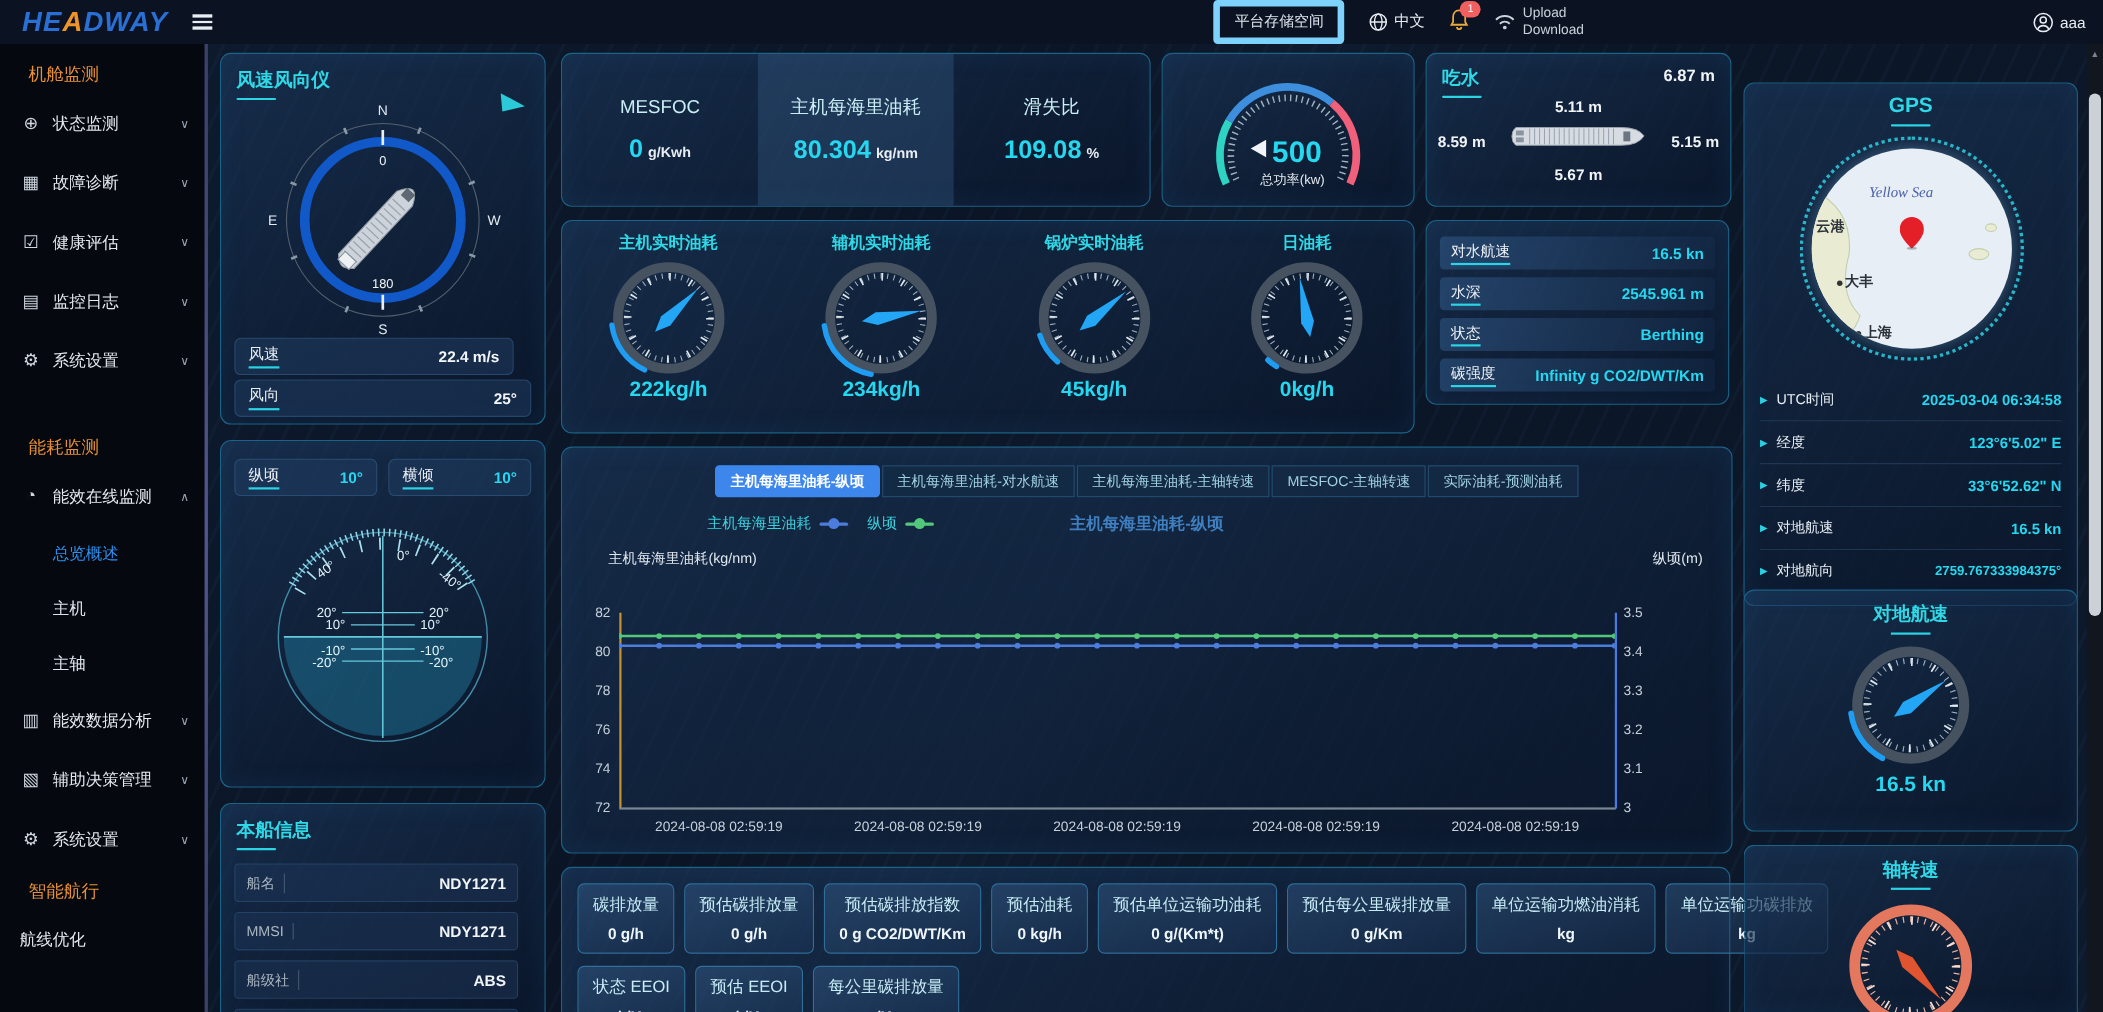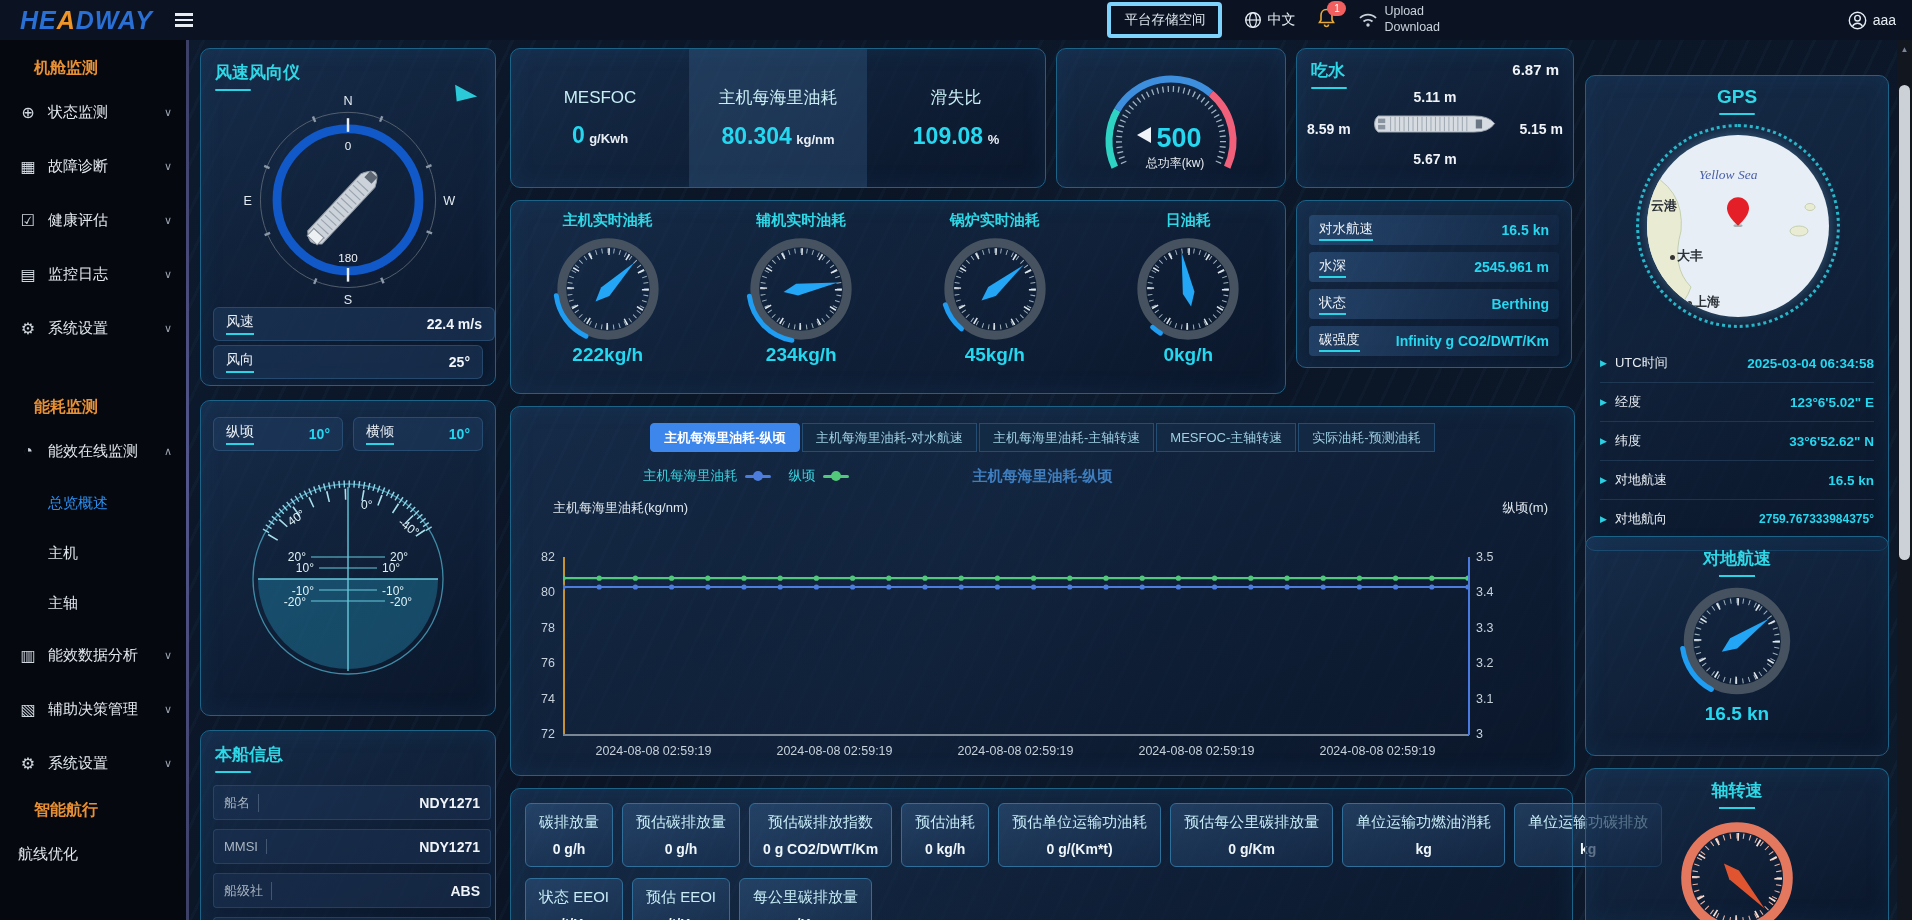--- a/index.html
+++ b/index.html
@@ -10,30 +10,30 @@
     linear-gradient(115deg, transparent 42%, rgba(70,120,180,.07) 52%, transparent 62%);
     pointer-events:none;}
   
   #header{position:absolute;left:0;top:0;width:1912px;height:40px;background:#0b1322;display:flex;align-items:center;z-index:5;}
   .logo{font-style:italic;font-weight:bold;font-size:25px;letter-spacing:1px;margin-left:20px;}
   .logo .b{color:#2a6fd4;} .logo .o{color:#ef9узнать{}}
   .logo .o{color:#ef9428;}
   .hamb{margin-left:22px;display:flex;flex-direction:column;gap:3px;cursor:pointer;}
   .hamb i{display:block;width:18px;height:2.5px;background:#e8edf3;}
   .hdr-group{position:absolute;right:472px;top:0;height:40px;display:flex;align-items:center;gap:22px;}
-  .storage-btn{border:4px solid #7dd3fc;border-radius:4px;color:#dfe6ee;font-size:13.5px;padding:5px 13px;background:transparent;cursor:pointer;}
+  .storage-btn{border:6px solid #7dd3fc;border-radius:4px;color:#dfe6ee;font-size:13.5px;padding:5px 13px;background:transparent;cursor:pointer;}
   .lang{display:flex;align-items:center;gap:5px;color:#e6ecf2;font-size:14px;}
   .bell-wrap{position:relative;}
   .badge{position:absolute;top:-7px;right:-10px;background:#f25f5f;color:#fff;font-size:10px;border-radius:8px;min-width:15px;height:15px;line-height:15px;text-align:center;padding:0 2px;}
   .updown{display:flex;align-items:center;gap:6px;color:#c9d2dc;font-size:12.5px;line-height:1.25;}
   .user{position:absolute;right:16px;top:0;height:40px;display:flex;align-items:center;gap:6px;color:#e6ecf2;font-size:14px;}
   
   #sidebar{position:absolute;left:0;top:40px;width:186px;height:880px;background:#05080f;z-index:4;}
   #sb-divider{position:absolute;left:186px;top:40px;width:3px;height:880px;background:linear-gradient(#3c3f66,#53568c,#3c3f66);z-index:4;}
-  .sb-section{color:#e89035;font-weight:bold;font-size:16px;padding:18px 0 6px 10px;margin-left:24px;}
+  .sb-section{color:#e89035;font-weight:normal;font-size:16px;padding:18px 0 6px 26px;}
   .sb-item{display:flex;align-items:center;height:54px;padding-left:18px;color:#e4e9ef;font-size:15px;cursor:pointer;position:relative;}
   .sb-item .ig{width:20px;margin-right:10px;color:#cfd6de;font-size:16px;text-align:center;}
   .sb-item .chev{position:absolute;right:14px;color:#9aa4b0;font-size:11px;}
   .sb-sub{height:50px;display:flex;align-items:center;padding-left:48px;font-size:15px;color:#dde3ea;cursor:pointer;}
   .sb-sub.active{color:#2e8fef;}
   
   .panel{position:absolute;background:linear-gradient(155deg, rgba(30,60,98,.55), rgba(10,22,42,.88));border:1px solid #1d6287;border-radius:10px;box-shadow:inset 0 0 22px rgba(25,90,140,.18);z-index:2;}
   .ptitle{color:#2fd8e6;font-weight:bold;font-size:17px;}
   .tline::after{content:'';display:block;width:36px;height:2px;background:#2ad4e4;margin-top:5px;border-radius:1px;}
   .rowchip{background:rgba(32,62,100,.5);border:1px solid rgba(70,125,175,.35);border-radius:6px;display:flex;align-items:center;padding:0 12px;}
@@ -52,21 +52,21 @@
   
   .irow{background:linear-gradient(90deg, rgba(52,95,145,.5), rgba(28,58,98,.25));border-radius:4px;height:30px;display:flex;align-items:center;padding:0 10px;margin:0 12px 7px 12px;}
   .irow .lab{color:#eef3f8;font-size:13.5px;border-bottom:2px solid #2ad4e4;padding-bottom:1px;}
   .irow .val{margin-left:auto;color:#25d7ef;font-size:14px;font-weight:bold;}
   
   .grow{display:flex;align-items:center;height:38px;margin:0 14px;border-bottom:1px solid rgba(90,140,185,.22);}
   .grow .tri{color:#2bd0e2;font-size:9px;margin-right:8px;}
   .grow .lab{color:#e8eef4;font-size:13px;}
   .grow .val{margin-left:auto;color:#25d7ef;font-size:13.5px;font-weight:bold;}
   
-  .srow{background:rgba(30,56,92,.45);border:1px solid rgba(70,120,170,.3);border-radius:4px;height:33px;display:flex;align-items:center;padding:0 10px;margin:0 4px 9px 12px;}
+  .srow{background:rgba(30,56,92,.45);border:1px solid rgba(70,120,170,.3);border-radius:4px;height:33px;display:flex;align-items:center;padding:0 10px;margin:0 24px 9px 12px;}
   .srow .lab{color:#aab6c2;font-size:13px;border-right:1px solid rgba(150,170,190,.35);padding-right:8px;}
   .srow .val{margin-left:auto;color:#f0f4f8;font-size:14px;font-weight:bold;}
   
   .tabs{position:absolute;top:16px;left:0;right:0;display:flex;justify-content:center;gap:2px;}
   .tab{height:27px;padding:0 13px;font-size:13px;color:#9fd0e4;background:rgba(20,42,68,.92);border:1px solid #234d72;display:flex;align-items:center;cursor:pointer;}
   .tab.active{background:#3d86ec;border-color:#3d86ec;color:#fff;border-radius:4px;font-weight:bold;}
   .legend{position:absolute;top:60px;left:132px;display:flex;align-items:center;gap:18px;z-index:2;}
   .litem{display:flex;align-items:center;gap:7px;color:#3ad0dc;font-size:13.5px;}
   .lmark{width:26px;height:3px;border-radius:2px;position:relative;}
   .lmark::after{content:'';position:absolute;left:8px;top:-3.5px;width:10px;height:10px;border-radius:50%;}
@@ -222,21 +222,21 @@
       <text x="115" y="221" fill="#e2eaf2" font-size="13" text-anchor="middle">S</text>
       <text x="115" y="63" fill="#f0f4f8" font-size="12" text-anchor="middle">0</text>
       <text x="115" y="178" fill="#f0f4f8" font-size="12" text-anchor="middle">180</text>
       <g transform="translate(115,116) rotate(-47)">
         <path d="M-50,-10 L30,-10 Q52,0 30,10 L-50,10 Q-56,4 -56,0 Q-56,-4 -50,-10 Z" fill="#cdd3da" stroke="#949ca6" stroke-width="1"></path>
         <path d="M-44,-8 V8 M-38,-8 V8 M-32,-8 V8 M-26,-8 V8 M-20,-8 V8 M-14,-8 V8 M-8,-8 V8 M-2,-8 V8 M4,-8 V8 M10,-8 V8 M16,-8 V8 M22,-8 V8" stroke="#9aa3ad" stroke-width="1.2"></path>
         <rect x="-54" y="-7" width="10" height="14" fill="#eef1f4" stroke="#8a929c" stroke-width="1"></rect>
         <rect x="30" y="-5" width="9" height="10" fill="#5d6874"></rect>
       </g>
     </svg>
-    <div class="rowchip" style="position:absolute;left:12px;right:0;top:258px;height:32px;text-align:center;">
+    <div class="rowchip" style="position:absolute;left:12px;right:28px;top:258px;height:32px;text-align:center;">
       <span class="lab">风速</span>
       <span class="val">22.4 m/s</span>
     </div>
     <div class="rowchip" style="position:absolute;left:12px;right:12px;top:296px;height:32px;">
       <span class="lab">风向</span>
       <span class="val">25°</span>
     </div>
   </div>
 
   <div class="panel" style="left:200px;top:400px;width:294px;height:314px;">

